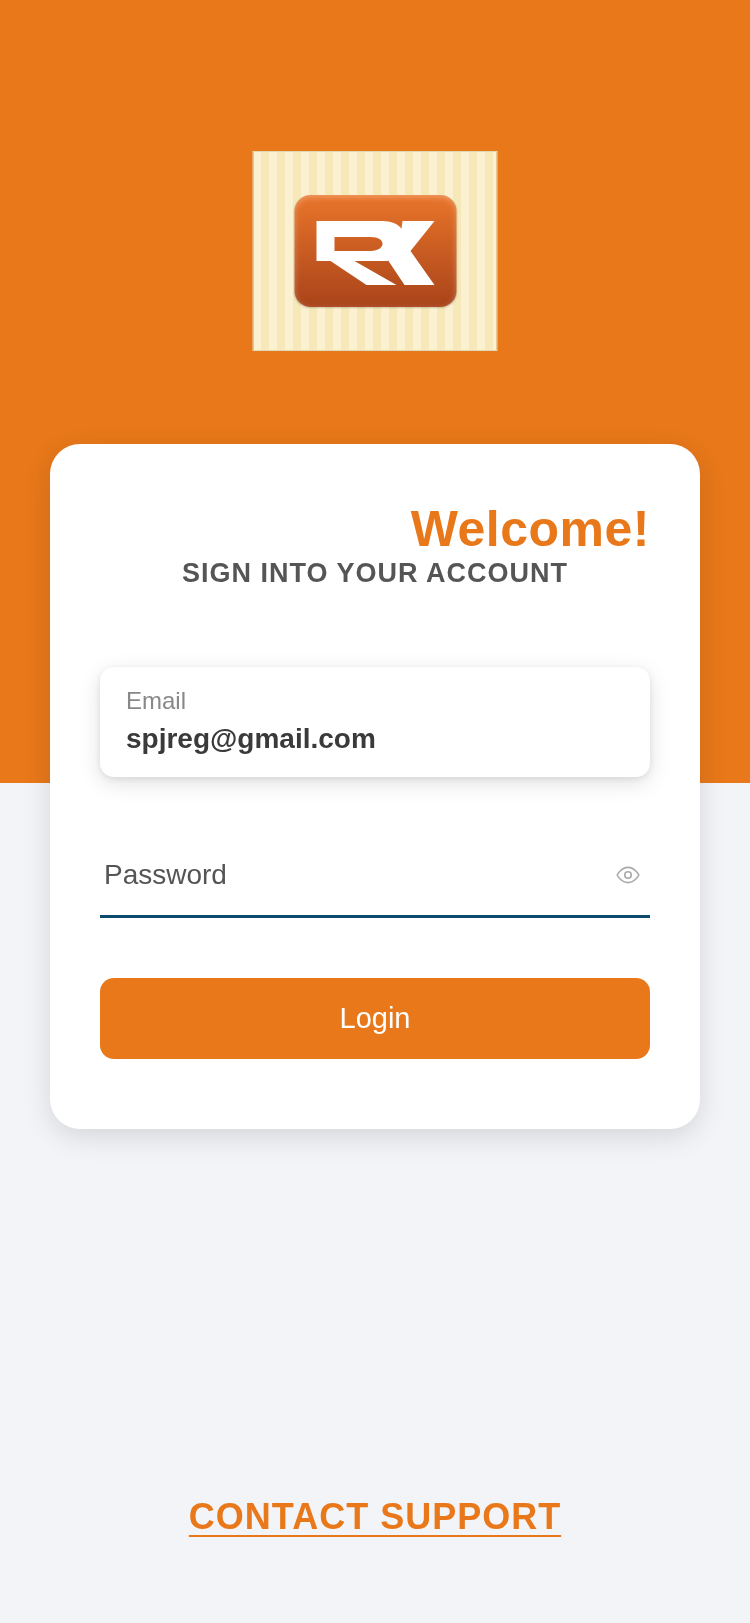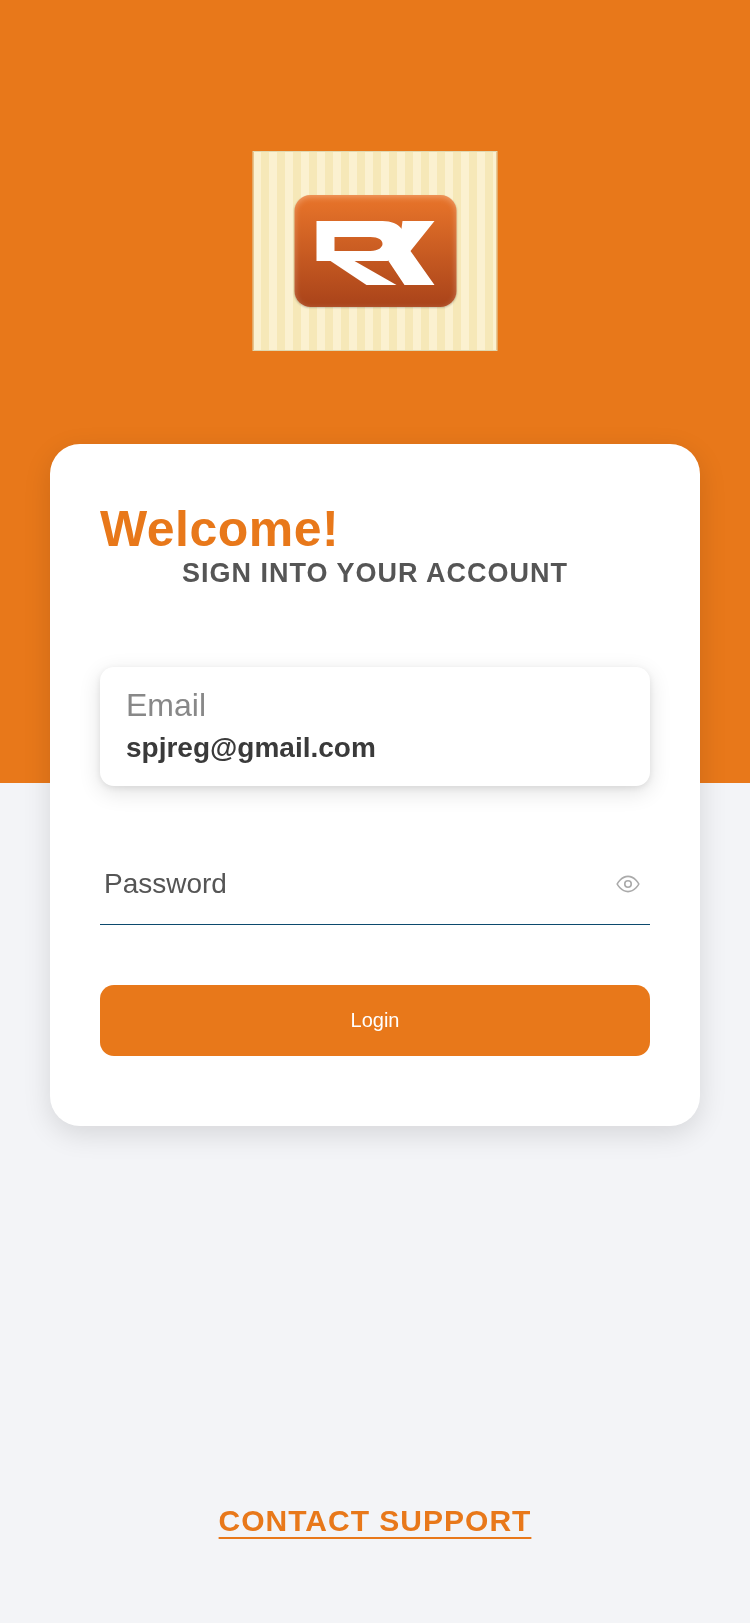--- a/index.html
+++ b/index.html
@@ -36,57 +36,57 @@
     .logo-badge svg { width: 130px; height: 80px; }
     .card {
       position: absolute;
       top: 444px; left: 50px; right: 50px;
       background: #fff;
       border-radius: 30px;
       box-shadow: 0 8px 28px rgba(0,0,0,.12);
       padding: 56px 50px 70px;
     }
     .welcome {
-      text-align: left;
+      text-align: right;
       font-size: 50px;
       font-weight: 700;
       color: #e8781a;
       letter-spacing: 0.5px;
     }
     .subtitle {
       text-align: center;
       font-size: 27px;
       font-weight: 600;
       color: #555;
       letter-spacing: 1px;
     }
     .field-email {
       margin-top: 78px;
       background: #fff;
       border-radius: 14px;
       padding: 20px 26px 22px;
       box-shadow: 0 6px 22px rgba(0,0,0,.12), 0 2px 6px rgba(0,0,0,.08);
     }
     .field-email .lbl {
-      font-size: 32px;
+      font-size: 24px;
       color: #888;
       font-weight: 500;
     }
     .field-email input {
       border: none; outline: none;
       font-size: 28px; font-weight: 700;
       color: #3a3a3a;
       margin-top: 8px; width: 100%;
       background: transparent;
       font-family: inherit;
     }
     .field-pass {
       margin-top: 72px;
       position: relative;
-      border-bottom: 1px solid #0c4a6e;
+      border-bottom: 3px solid #0c4a6e;
       padding: 10px 4px 24px;
     }
     .field-pass input {
       border: none; outline: none;
       font-size: 28px; font-weight: 500;
       color: #3a3a3a; width: calc(100% - 44px);
       background: transparent;
       font-family: inherit;
     }
     .field-pass input::placeholder { color: #555; font-weight: 500; }
@@ -94,29 +94,29 @@
       position: absolute; right: 6px; top: 10px;
       width: 32px; height: 32px;
       background: none; border: none; cursor: pointer;
       color: #aaa;
       display: flex; align-items: center; justify-content: center;
     }
     .login-btn {
       margin-top: 60px; width: 100%;
       background: #e8781a; color: #fff;
       border: none; border-radius: 14px;
-      font-size: 20px; font-weight: 500;
+      font-size: 29px; font-weight: 500;
       padding: 24px 0; cursor: pointer;
       font-family: inherit;
     }
     .support-link {
       position: absolute;
       bottom: 85px; left: 50%;
       transform: translateX(-50%);
-      font-size: 30px; font-weight: 700;
+      font-size: 36px; font-weight: 700;
       letter-spacing: 1px;
       color: #e8781a;
       text-decoration: underline;
       text-underline-offset: 6px;
       text-decoration-thickness: 2px;
       cursor: pointer;
       background: none; border: none;
       font-family: inherit;
     }
   </style>

